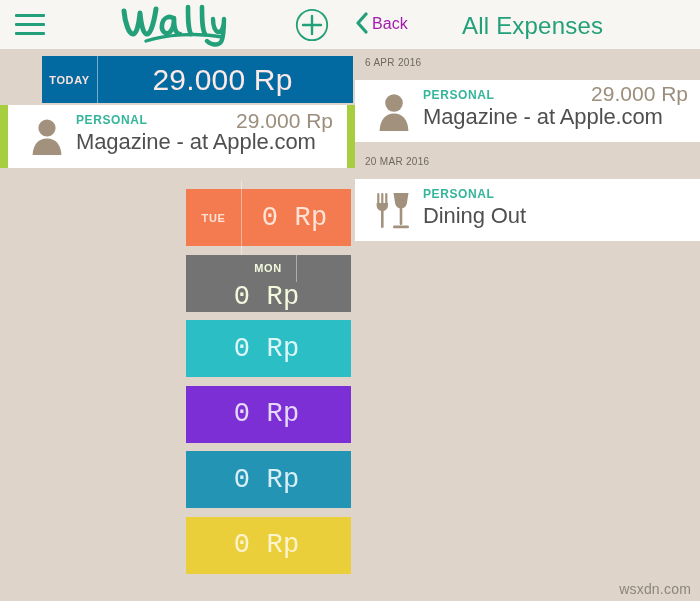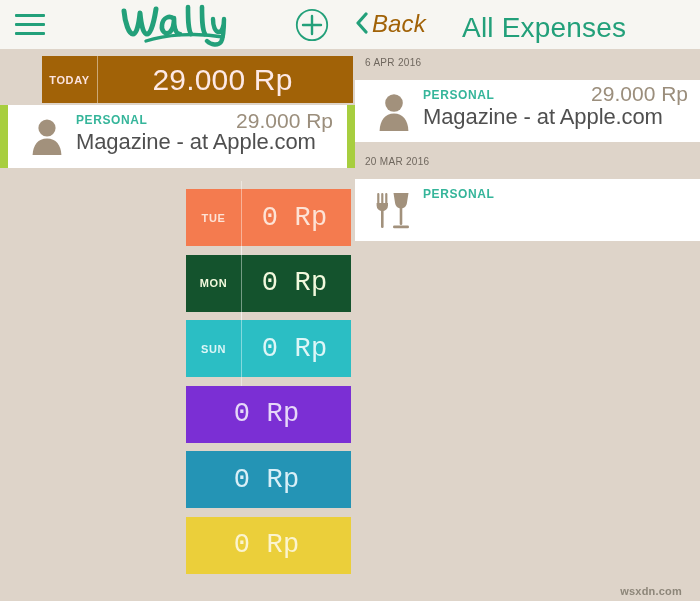--- a/index.html
+++ b/index.html
@@ -64,49 +64,48 @@
     align-items: center;
     color: #23a07a;
     cursor: pointer;
   }
   .back-chevron {
     display: inline-block;
     margin-right: 4px;
     line-height: 1;
   }
   .back-label {
+    font-size: 16px;
+    letter-spacing: .1px;
+    color: #a21caf;
+  }
+  .title {
+    position: absolute;
+    left: 462px; top: 12px;
     font-size: 24px;
-    letter-spacing: .1px;
-    color: #a16207;
-    font-style: italic;
-  }
-  .title {
-    position: absolute;
-    left: 462px; top: 12px;
-    font-size: 28px;
     color: #23a07a;
     letter-spacing: .2px;
   }
 
   
   .left-panel {
     position: absolute;
     left: 0; top: 49px;
     width: 355px;
     height: 552px;
     background: #ded4c9;
     overflow: hidden;
   }
 
   
   .today-bar {
     position: absolute;
     left: 42px; top: 7px;
     width: 311px; height: 47px;
-    background: #a16207;
+    background: #0369a1;
     display: flex;
     align-items: center;
     text-align: center;
   }
   .today-bar .day-cell {
     width: 56px;
     height: 47px;
     display: flex;
     align-items: center;
     justify-content: center;
@@ -255,26 +254,25 @@
   }
   .exp-card .amt {
     position: absolute;
     right: 12px; top: 2px;
     font-size: 21px;
     color: #9b8e7c;
   }
 
   .watermark {
     position: absolute;
-    right: 18px; bottom: 4px;
-    font-size: 11px;
+    right: 9px; bottom: 4px;
+    font-size: 14px;
     color: #8d8679;
     letter-spacing: .2px;
     z-index: 30;
-    font-weight: bold;
   }
 </style>
 </head>
 <body>
 
 <div id="app">
 
   <div class="header">
 
     <div class="hamburger">
@@ -340,32 +338,29 @@
 
     <div id="day-rows">
         <div class="day-row" style="top: 140px; background: rgb(244, 123, 79);">
           <div class="d-label-cell">
             <span class="d-label" style="color: rgb(253, 227, 214);">TUE</span>
           </div>
           <div class="d-amt-cell">
             <span class="d-amt" style="color: rgb(253, 227, 214);">0 Rp</span>
           </div>
         </div>
-        <div class="day-row" style="top: 205.5px; background: #14532d;">
+        <div class="day-row" style="top: 205.5px; background: #737373; flex-direction: column;">
           <div class="d-label-cell">
             <span class="d-label" style="color: rgb(242, 249, 221);">MON</span>
           </div>
           <div class="d-amt-cell">
             <span class="d-amt" style="color: rgb(242, 249, 221);">0 Rp</span>
           </div>
         </div>
         <div class="day-row" style="top: 271px; background: rgb(43, 190, 196);">
-          <div class="d-label-cell">
-            <span class="d-label" style="color: rgb(221, 246, 247);">SUN</span>
-          </div>
           <div class="d-amt-cell">
             <span class="d-amt" style="color: rgb(221, 246, 247);">0 Rp</span>
           </div>
         </div>
         <div class="day-row" style="top: 336.5px; background: rgb(123, 47, 212);">
           <div class="d-amt-cell">
             <span class="d-amt" style="color: rgb(230, 216, 248);">0 Rp</span>
           </div>
         </div>
         <div class="day-row" style="top: 402px; background: rgb(36, 148, 181);">
@@ -402,18 +397,19 @@
                 <rect x="6.2" y="3" width="2.2" height="12" rx="1"></rect>
                 <rect x="10.2" y="3" width="2.2" height="12" rx="1"></rect>
                 <path d="M1.6 13 h11.4 v2.4 a5.7 5.7 0 0 1 -5.7 5.7 a5.7 5.7 0 0 1 -5.7 -5.7 z"></path>
                 <rect x="6" y="19" width="2.6" height="19" rx="1.2"></rect>
                 <path d="M18.5 3 h15 l-1.6 10.2 a6 6 0 0 1 -5.9 5.1 a6 6 0 0 1 -5.9 -5.1 z"></path>
                 <rect x="24.7" y="17" width="2.6" height="18" rx="1.2"></rect>
                 <rect x="18" y="35.6" width="16" height="2.6" rx="1.3"></rect>
               </g>
             </svg></div>
           <div class="cat">PERSONAL</div>
+          <div class="desc">Dining Out</div>
         </div>
       </div>
   </div>
 
   <div class="watermark">wsxdn.com</div>
 </div>
 
 </body></html>

